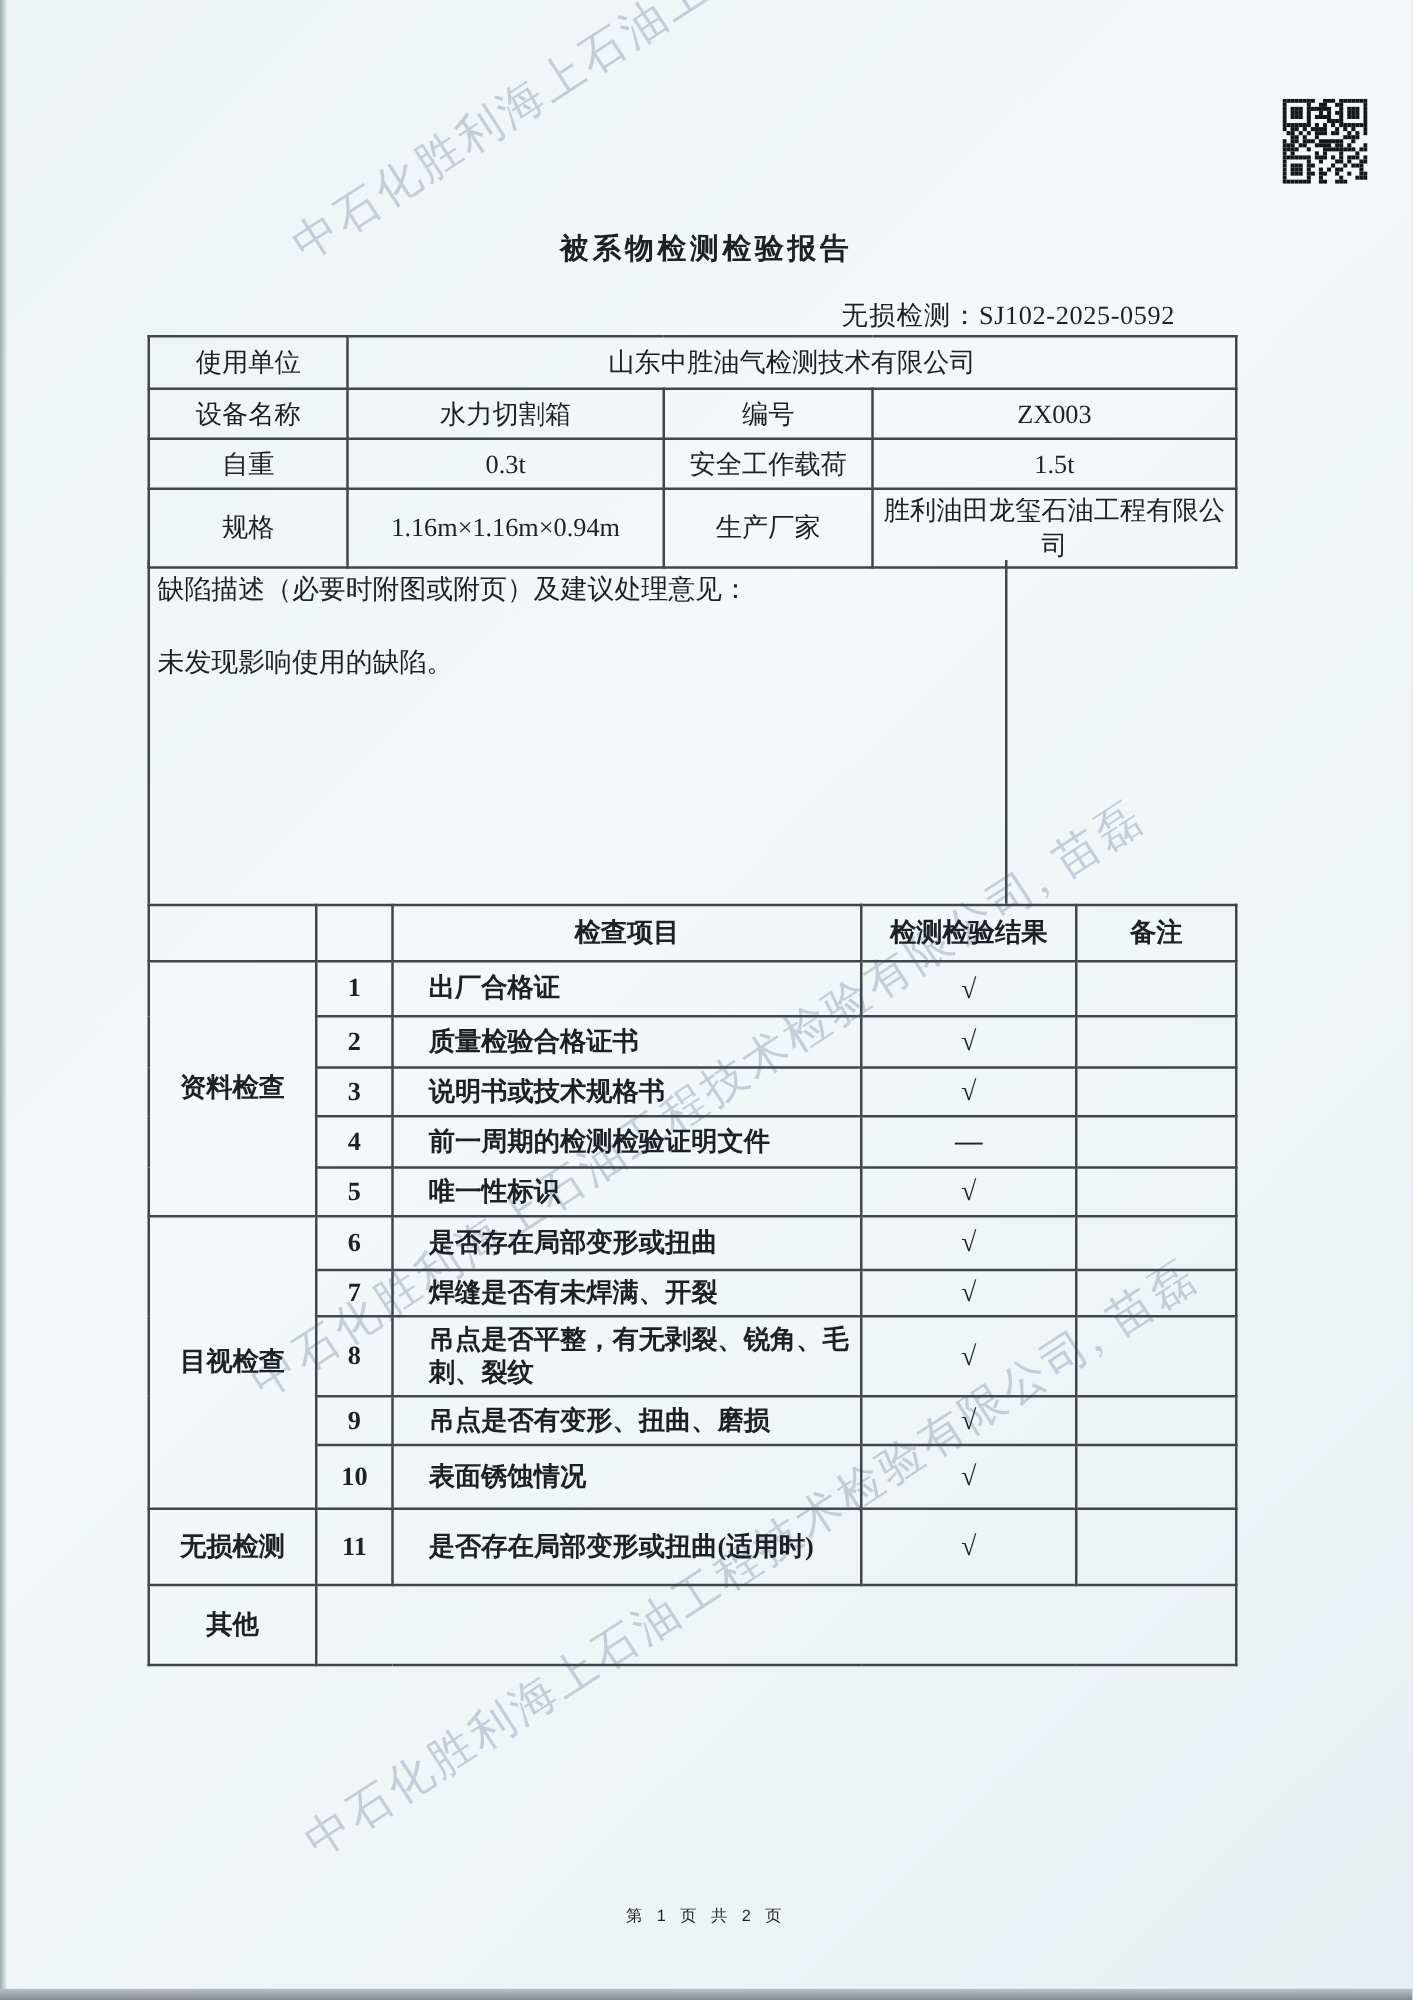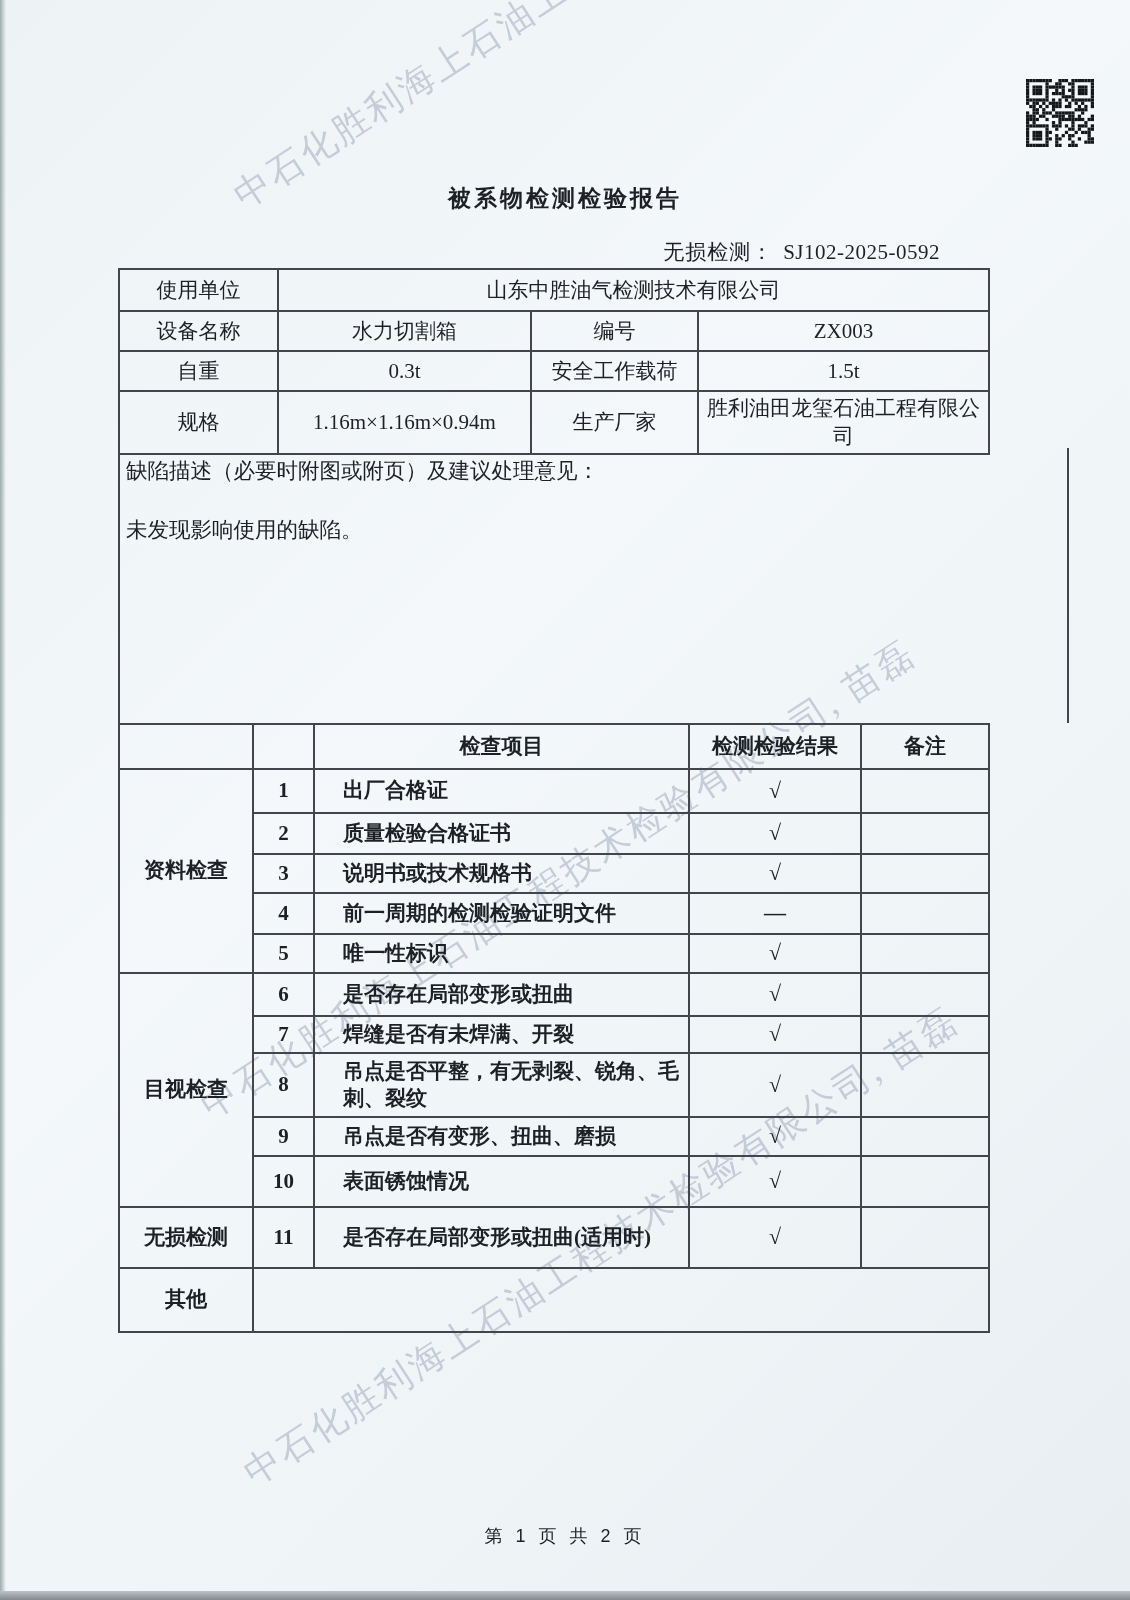--- a/index.html
+++ b/index.html
@@ -13,38 +13,38 @@
   .edge-bottom{position:absolute;left:0;top:1591px;width:100%;height:9px;z-index:5;
     background:linear-gradient(to bottom,#bcc2c7,#83898f);}
   .wm{position:absolute;z-index:1;font-size:36px;letter-spacing:3px;white-space:nowrap;
     color:rgba(124,139,166,.38);transform-origin:left center;pointer-events:none;}
   .wm1{left:238px;top:175px;transform:rotate(-33deg);}
   .wm2{left:205px;top:1085px;transform:rotate(-33deg);}
   .wm3{left:248px;top:1452px;transform:rotate(-33deg);}
   .title{position:absolute;top:183px;left:0;right:0;text-align:center;z-index:2;
     font-size:23px;font-weight:700;letter-spacing:3px;}
   .report-no{position:absolute;top:238px;right:190px;z-index:2;font-size:21px;letter-spacing:1px;}
-  .report-no .num{margin-left:10px;letter-spacing:.5px;}
+  .report-no .num{letter-spacing:.5px;}
   table{border-collapse:collapse;table-layout:fixed;z-index:2;position:absolute;background:transparent;}
   td{border:2px solid #42464c;font-size:21px;padding:0;vertical-align:middle;
      overflow:hidden;background:transparent;}
   .info-table{left:118px;top:268px;width:872px;}
   .info-table td{text-align:center;line-height:1.35;padding:2px 8px;}
   .check-table{left:118px;top:723px;width:872px;}
   .check-table td{text-align:center;line-height:1.3;padding:2px 6px;font-weight:bold;}
   .check-table td.item{text-align:left;padding-left:28px;}
   .check-table td.res{font-size:22px;}
-  .defect-box{position:absolute;left:118px;top:448px;width:951px;height:275px;z-index:2;
+  .defect-box{position:absolute;left:118px;top:448px;width:688px;height:275px;z-index:2;
     border-left:2px solid #42464c;border-right:2px solid #42464c;box-sizing:border-box;}
   .defect-heading{font-size:21.5px;padding:8px 4px 0 6px;}
   .defect-content{font-size:21.5px;padding:30px 4px 0 6px;}
   .note{position:absolute;left:178px;top:1342px;width:772px;z-index:2;
     font-size:21.5px;line-height:42px;}
   .footer{position:absolute;top:1524px;left:0;right:0;text-align:center;z-index:2;
-    font-size:18px;letter-spacing:4px;font-family:"Liberation Sans","DejaVu Sans",sans-serif;}
+    font-size:13px;letter-spacing:4px;font-family:"Liberation Sans","DejaVu Sans",sans-serif;}
   .qr{position:absolute;left:1026px;top:79px;width:68px;height:68px;z-index:2;}
 </style>
 </head>
 <body>
 
 <div class="page">
 
   <div class="wm wm1">中石化胜利海上石油工程技术检验有限公司, 苗磊</div>
   <div class="wm wm2">中石化胜利海上石油工程技术检验有限公司, 苗磊</div>
   <div class="wm wm3">中石化胜利海上石油工程技术检验有限公司, 苗磊</div>

